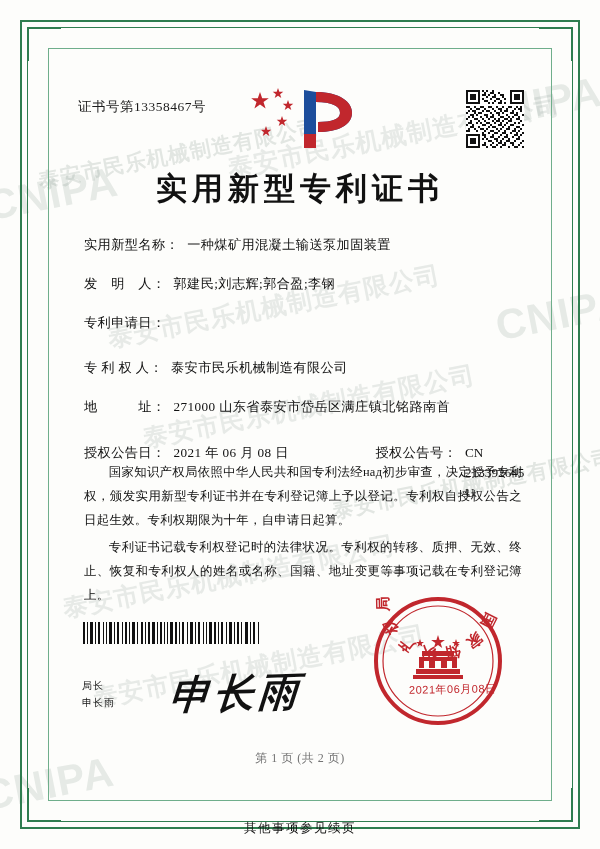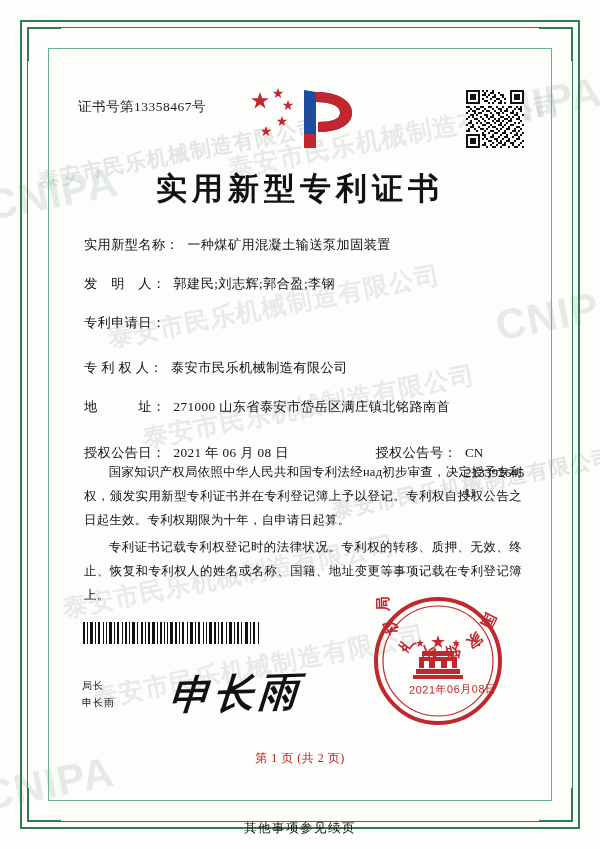--- a/index.html
+++ b/index.html
@@ -182,21 +182,21 @@
     letter-spacing: 0.5px;
     font-family: "Liberation Sans", sans-serif;
     transform: rotate(-1deg);
   }
 
   .page-num {
     position: absolute;
     left: 0; right: 0; bottom: 22px;
     text-align: center;
     font-size: 12px;
-    color: #b91c1c;
+    color: #737373;
     letter-spacing: 0.5px;
   }
 
   .footnote {
     position: absolute;
     left: 0; right: 0; bottom: 12px;
     text-align: center;
     font-size: 12.5px;
     color: #111;
     letter-spacing: 1.5px;

